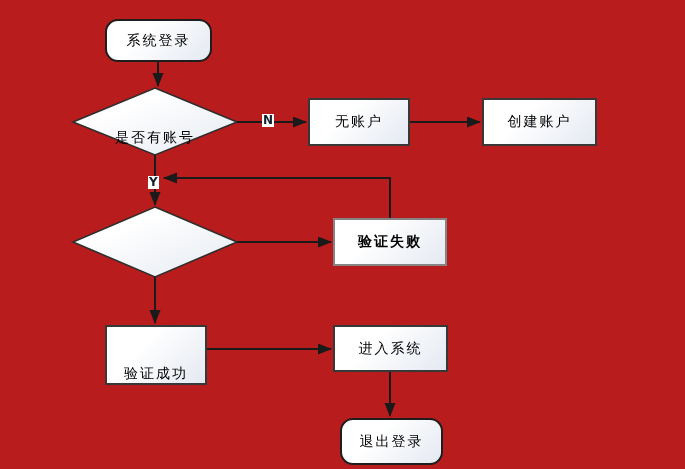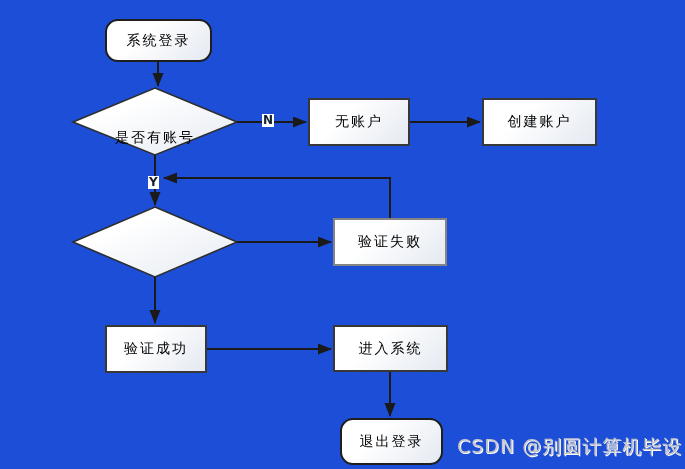--- a/index.html
+++ b/index.html
@@ -1,25 +1,25 @@
 <!DOCTYPE html>
 <html><head>
 <meta charset="utf-8">
 <style>
   html,body{margin:0;padding:0;background:#ffffff;}
   body{font-family:"DejaVu Sans","Liberation Sans",sans-serif;}
-  .canvas{position:relative;width:685px;height:469px;background:#1d4ed8;overflow:hidden;}
+  .canvas{position:relative;width:685px;height:469px;background:#b91c1c;overflow:hidden;}
   .layer{position:absolute;left:0;top:0;}
   .node{
     position:absolute;display:flex;align-items:center;justify-content:center;
     box-sizing:border-box;background:linear-gradient(135deg,#ffffff 35%,#e4e9f1 100%);
     font-size:14px;color:#000;letter-spacing:2px;white-space:nowrap;
   }
   .process{border:2px solid #383838;}
-  .process.gray{border-color:#848484;}
+  .process.gray{border-color:#848484;font-weight:bold;}
   .terminator{border:2px solid #1e1e1e;border-radius:13px;}
   .dlabel{
     position:absolute;display:flex;align-items:center;justify-content:center;
     font-size:14px;color:#000;letter-spacing:2px;white-space:nowrap;margin-top:16px;
   }
   .branch{
     position:absolute;font-size:12px;font-weight:bold;color:#13202e;
     background:#ffffff;padding:0 1px;line-height:13px;
   }
   .watermark{
@@ -72,30 +72,29 @@
 
   <div class="node process" style="left:308px;top:98px;width:102px;height:48px;">
     <span>无账户</span>
   </div>
 
 
   <div class="node process gray" style="left:333px;top:218px;width:114px;height:48px;">
     <span>验证失败</span>
   </div>
 
-  <div class="node process" style="left:105px;top:325px;width:102px;height:48px;">
+  <div class="node process" style="left:105px;top:325px;width:102px;height:60px;align-items:flex-end;">
     <span>验证成功</span>
   </div>
 
   <div class="node process" style="left:333px;top:325px;width:115px;height:47px;">
     <span>进入系统</span>
   </div>
 
   <div class="node terminator" style="left:340px;top:418px;width:103px;height:47px;">
     <span>退出登录</span>
   </div>
 
   <span class="branch" style="left:262px;top:114px;">N</span>
   <span class="branch" style="left:148px;top:176px;">Y</span>
 
-  <div class="watermark">CSDN @别圆计算机毕设</div>
 
 </div>
 
 </body></html>

